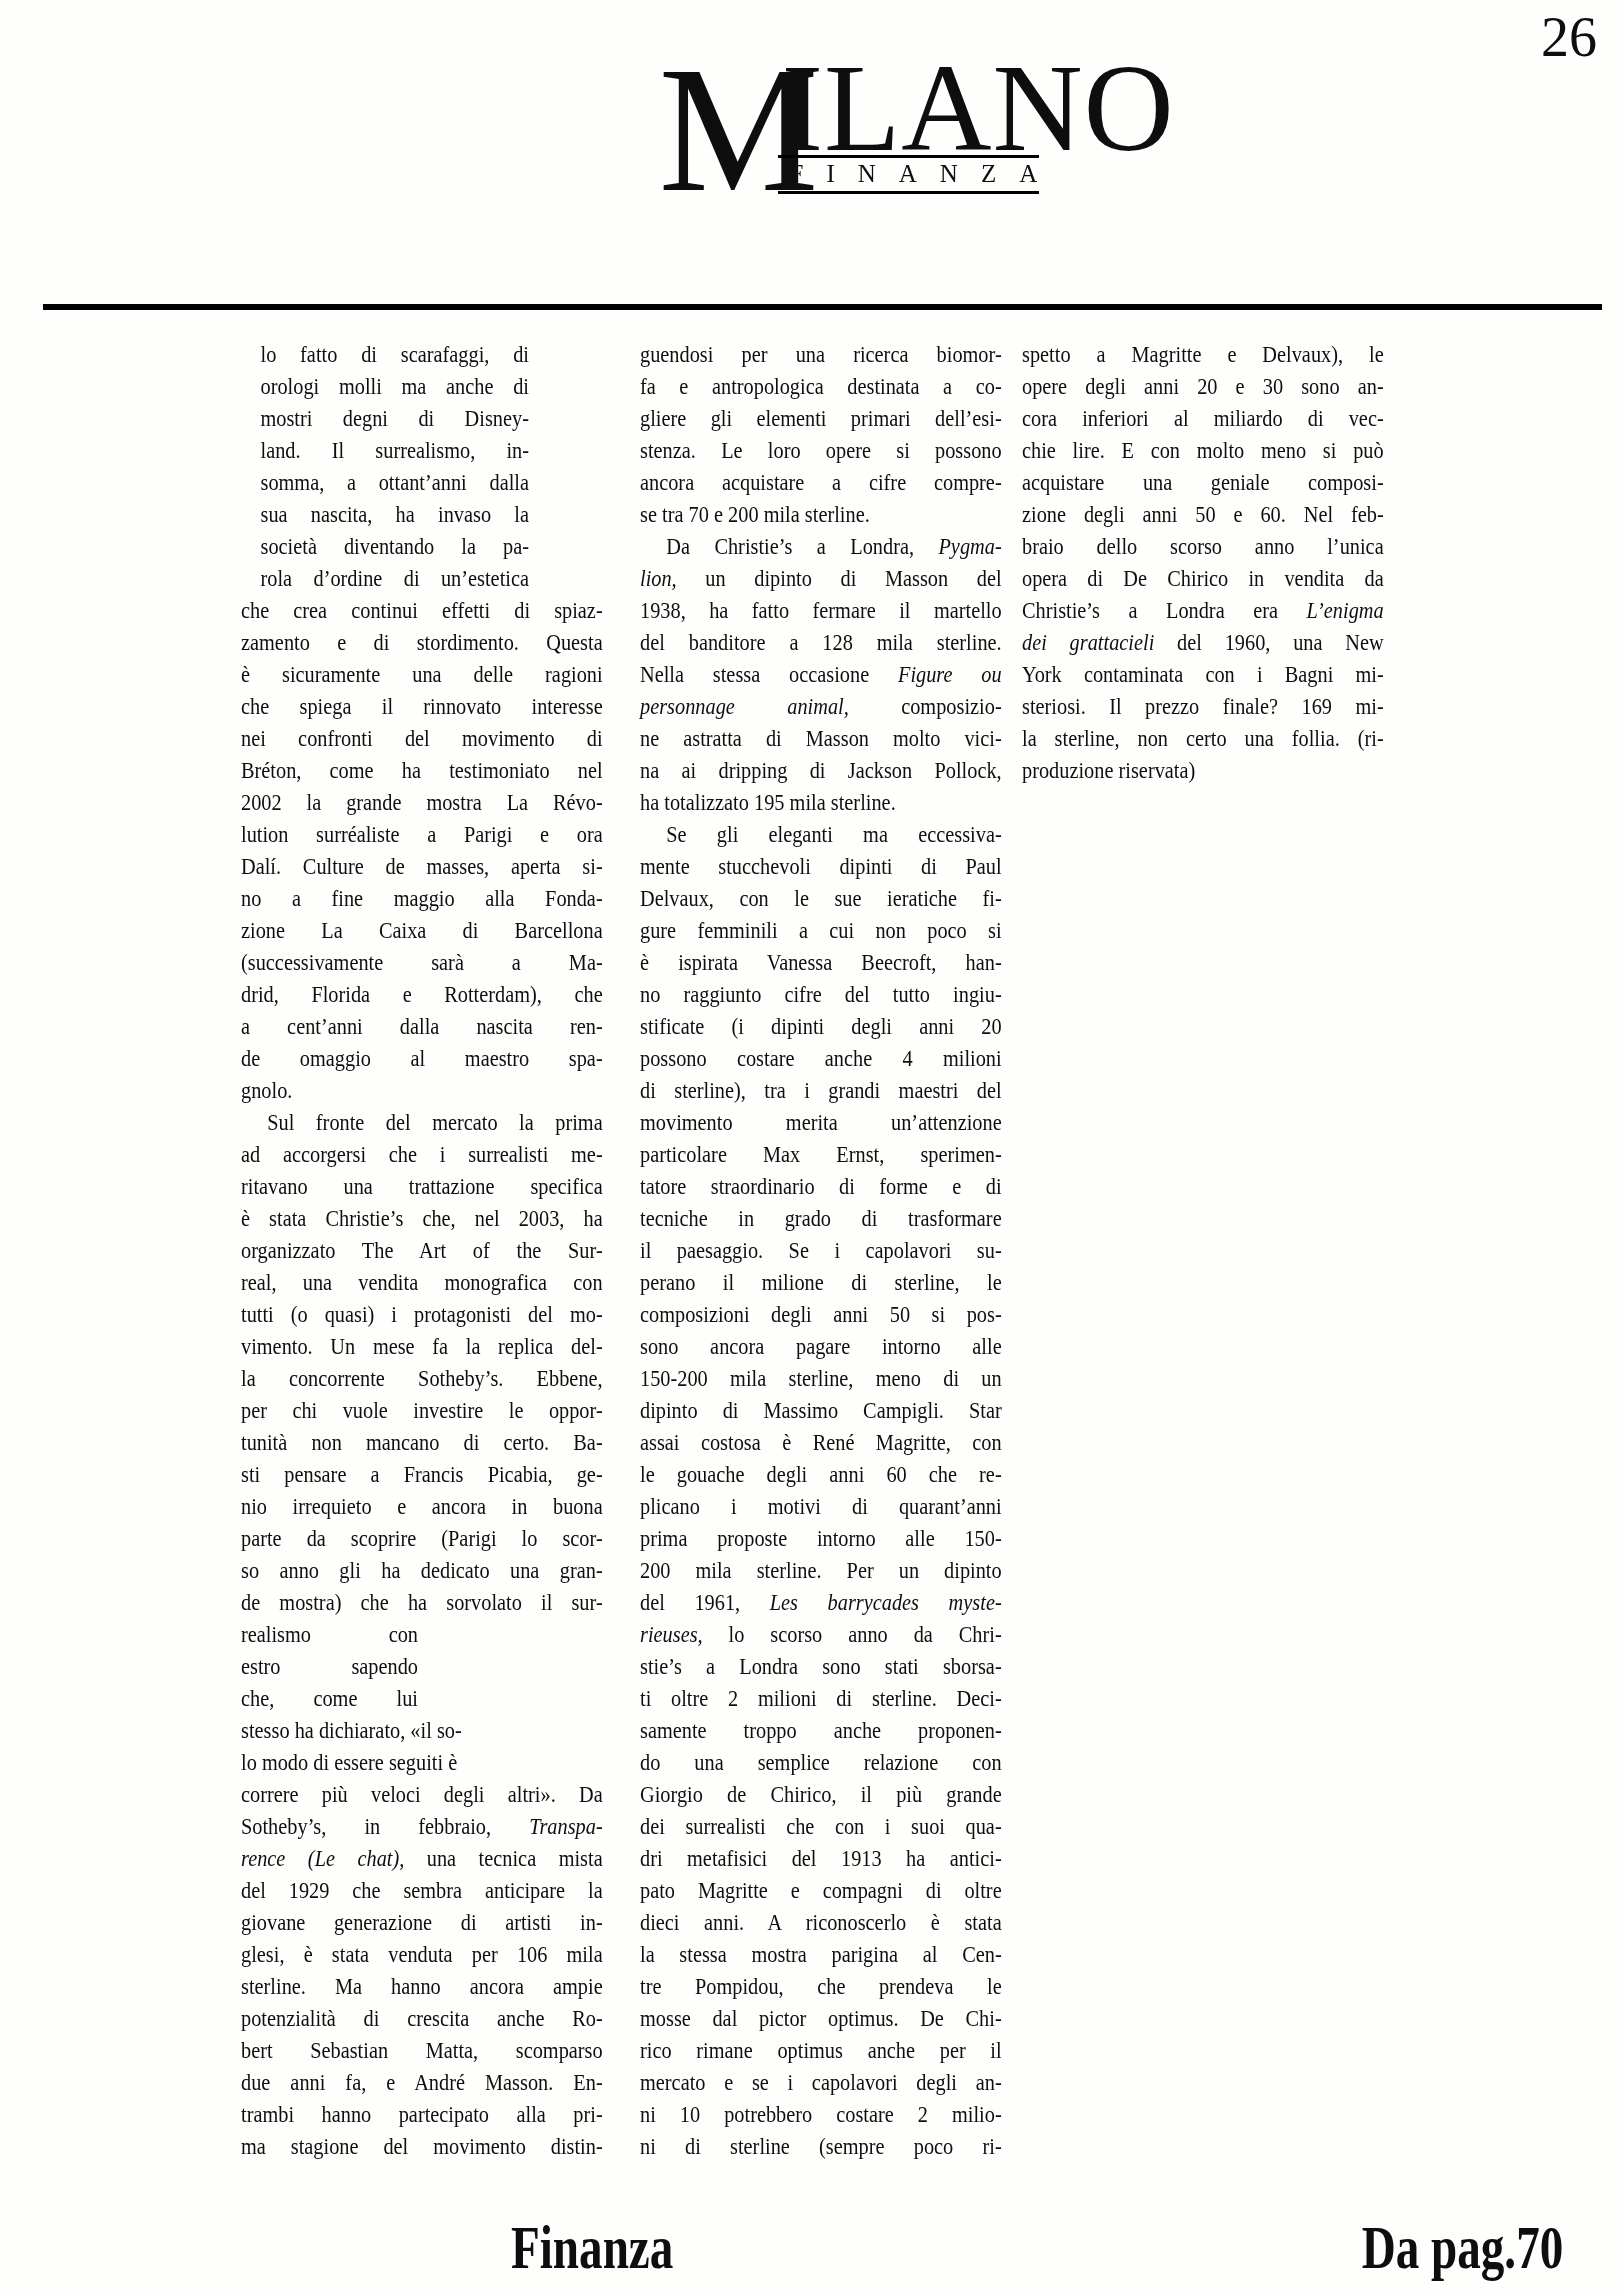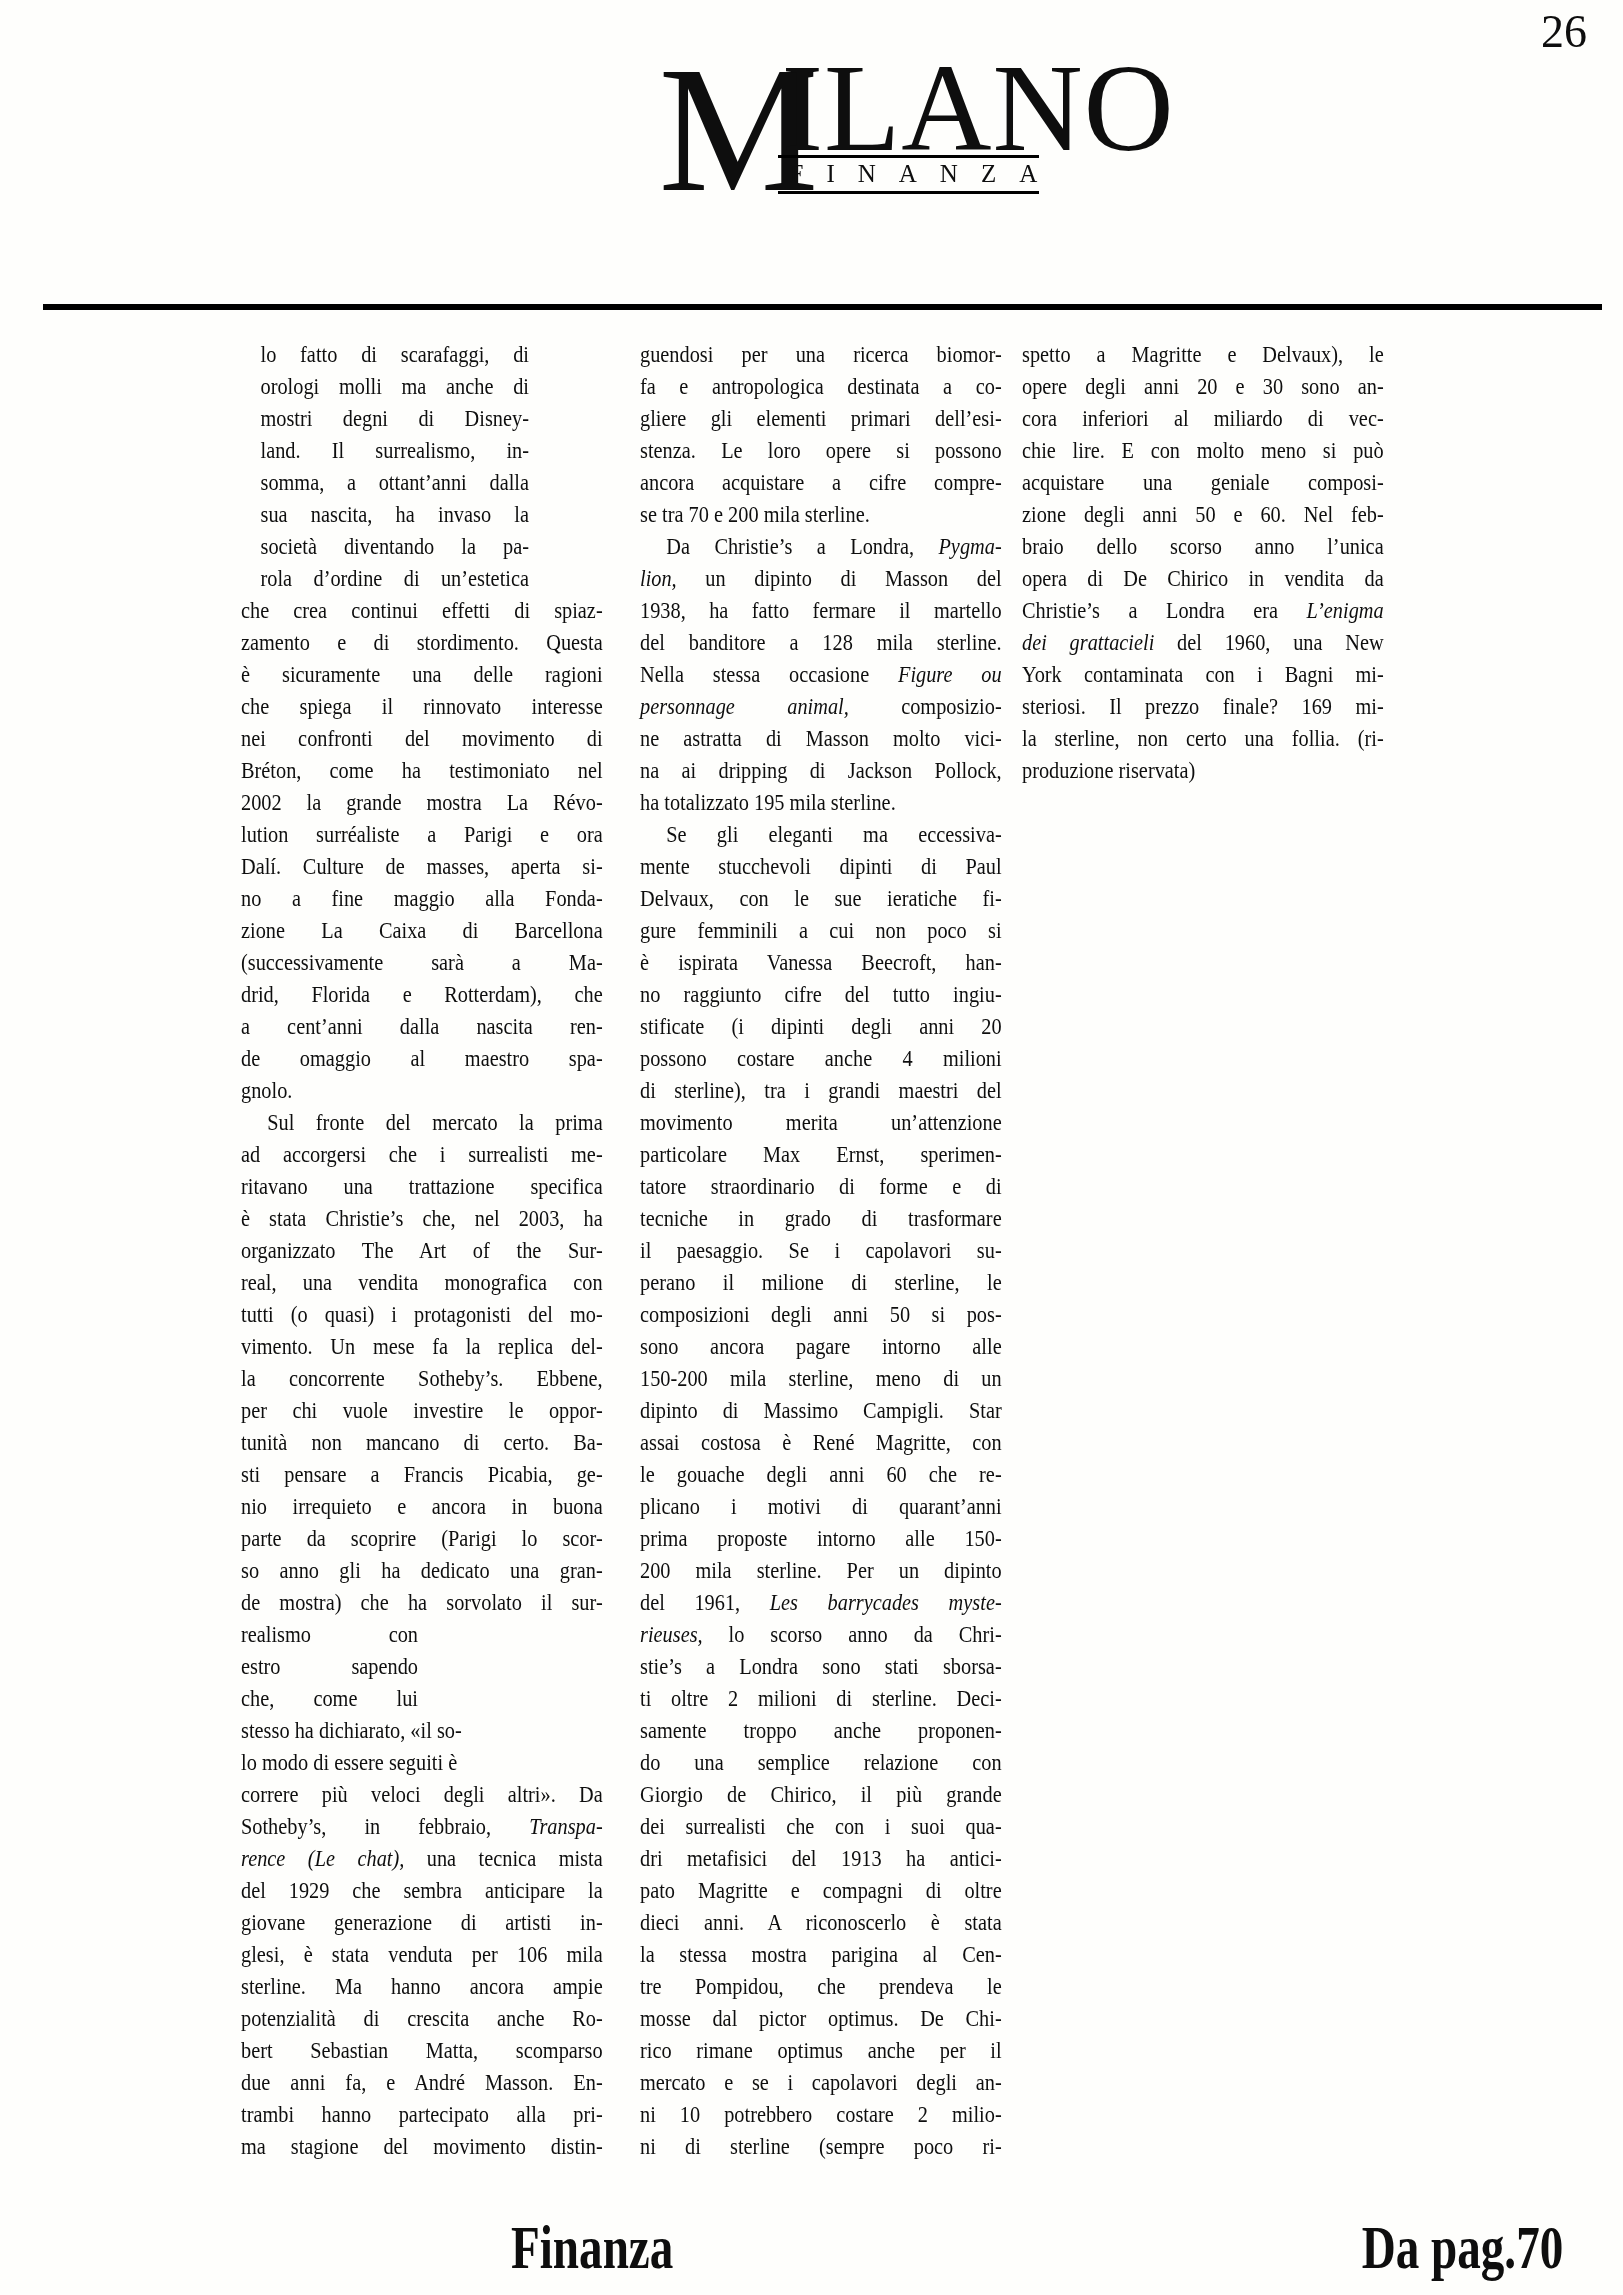--- a/index.html
+++ b/index.html
@@ -2,21 +2,21 @@
 <html style="font-size:14.7px"><head>
 <meta charset="utf-8">
 <style>
   *{box-sizing:border-box}
   html,body{margin:0;padding:0}
   body{
     width:1624px;height:2296px;position:relative;overflow:hidden;
     background:#fefefc;color:#0e0e0e;
     font-family:"Liberation Serif","DejaVu Serif",serif;
   }
-  .page-number{position:absolute;top:7.3px;left:1541px;font-size:46px;line-height:1.1}
+  .page-number{position:absolute;top:7.3px;left:1541px;font-size:56px;line-height:1.1}
   .masthead{position:absolute;top:64px;left:573px;width:551px;text-align:center}
   .masthead-date{font-size:40px;font-weight:bold;letter-spacing:0.9px;line-height:48px}
   .logo{position:relative;width:380px;height:138px;margin:1.8px auto 0;text-align:left}
   .logo-m{position:absolute;left:0;top:-26px;font-size:180px;line-height:180px}
   .logo-ilano{position:absolute;left:123px;top:-20px;font-size:125px;line-height:125px;letter-spacing:0.9px}
   .logo-banner{
     position:absolute;left:119px;right:0;top:89px;height:39px;
     border-top:3.7px solid #000;border-bottom:3.7px solid #000;
     font-size:25px;line-height:31px;letter-spacing:23px;padding-left:12px;
     white-space:nowrap;overflow:hidden;

